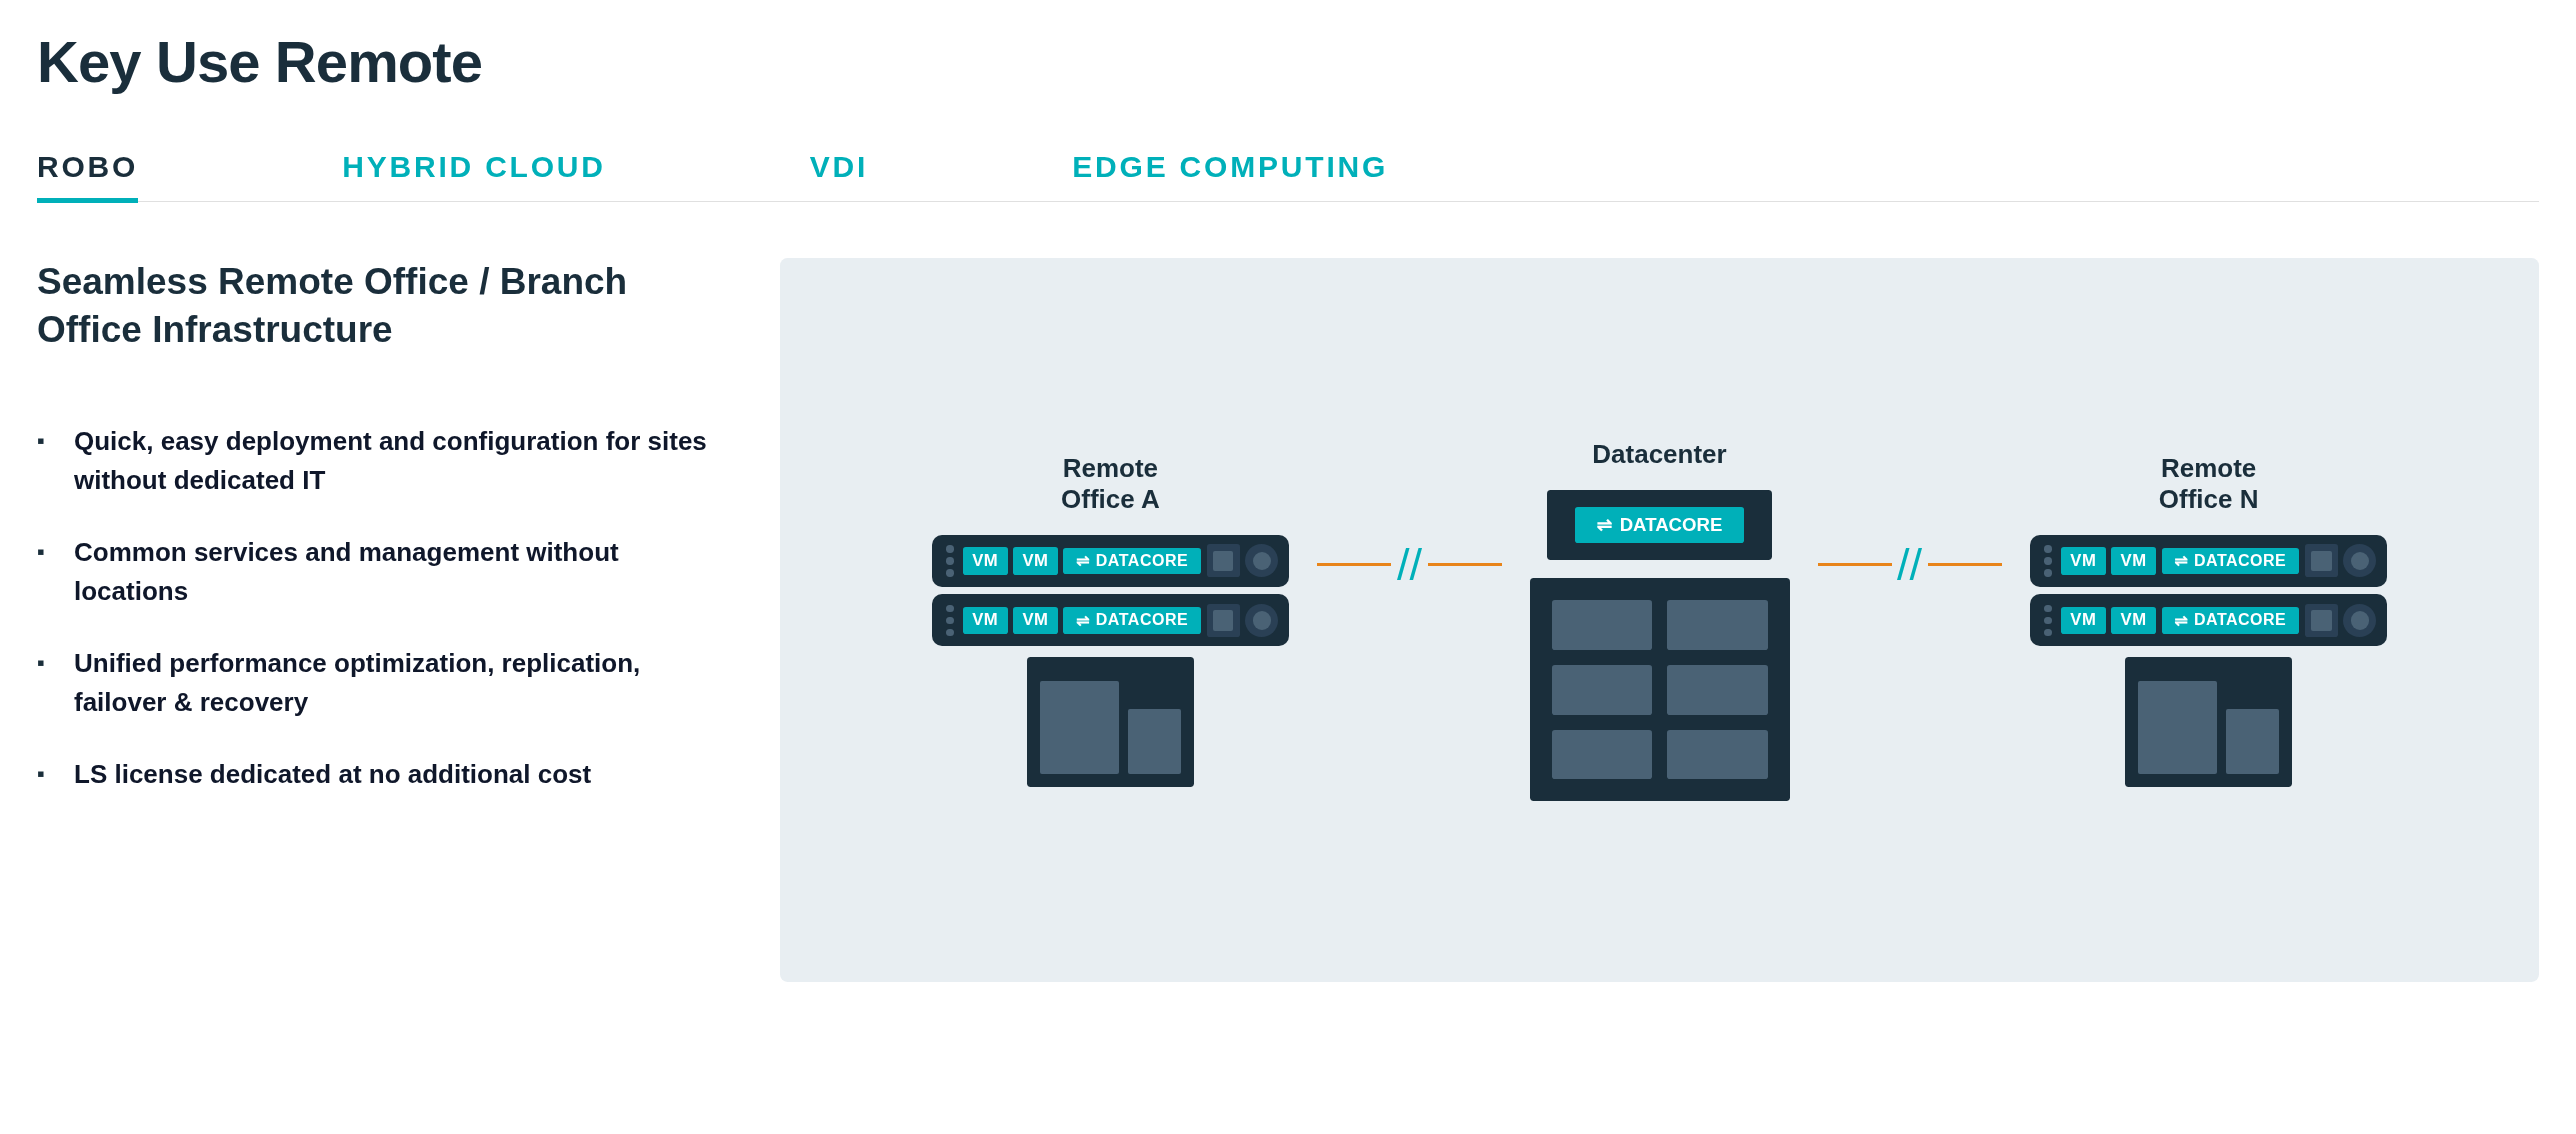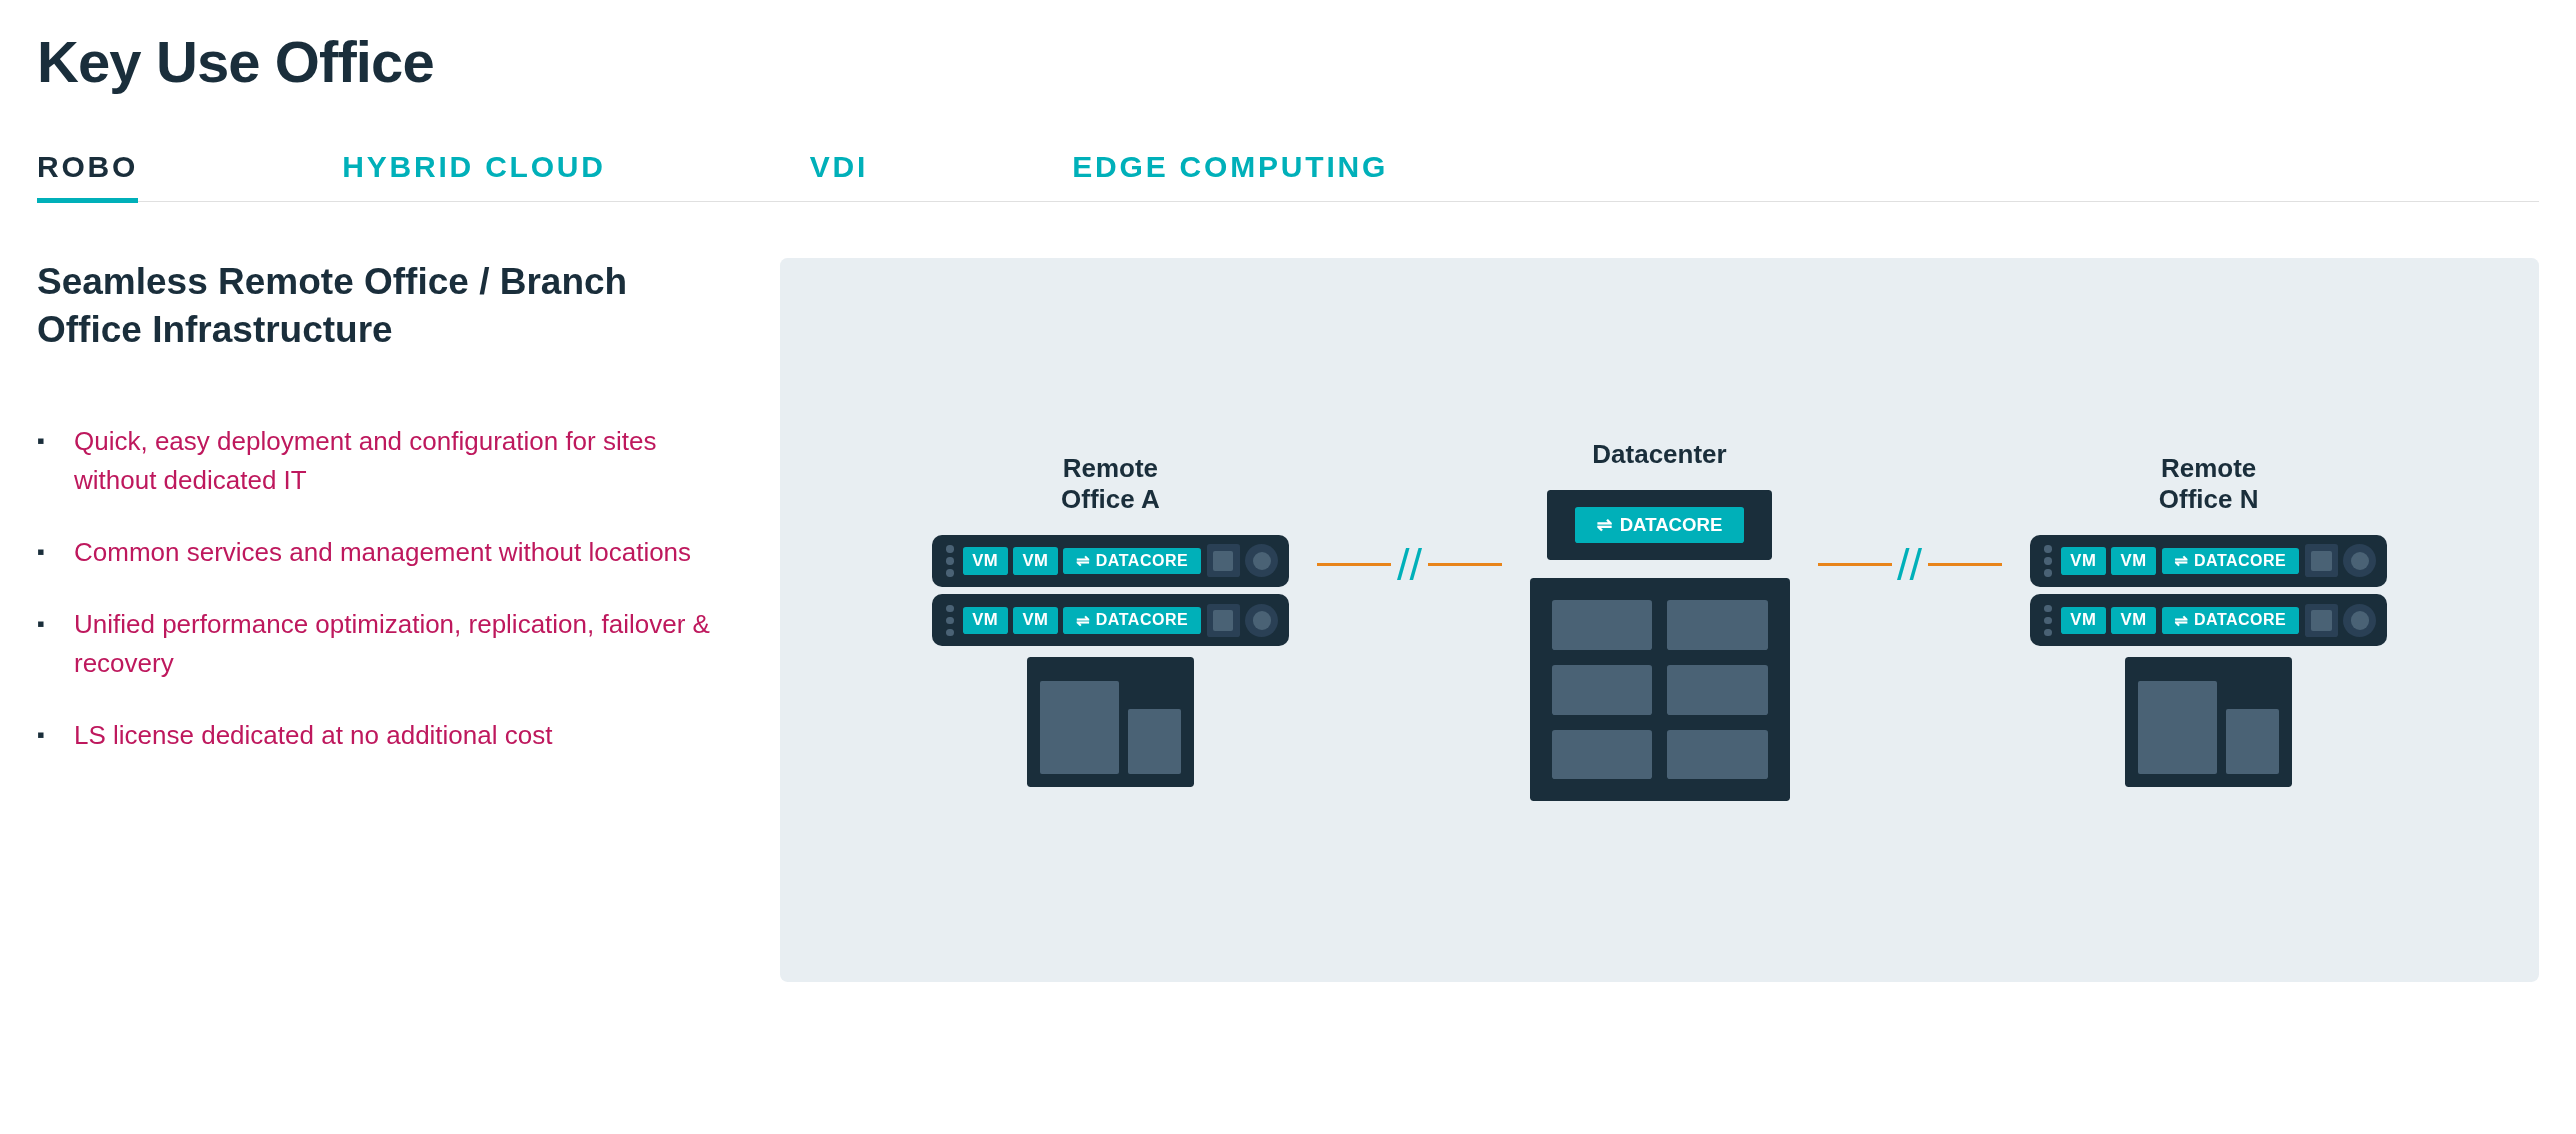--- a/index.html
+++ b/index.html
@@ -73,25 +73,26 @@
       margin-bottom: 68px;
     }
 
     .bullet-list {
       list-style: none;
       padding: 0;
     }
 
     .bullet-list li {
       font-size: 26px;
-      color: #be185d;
+      color: #0f172a;
       line-height: 1.5;
       margin-bottom: 33px;
       padding-left: 37px;
       position: relative;
+      font-weight: bold;
     }
 
     .bullet-list li::before {
       content: '▪';
       position: absolute;
       left: 0;
       top: 1.9px;
       font-size: 22px;
       color: #1a2e3b;
     }
@@ -289,21 +290,21 @@
     .slash-pair {
       font-size: 37px;
       color: #00b0b9;
       font-weight: 200;
       line-height: 1;
     }
   </style>
 </head>
 <body>
 
-<h1 class="page-title">Key Use Office</h1>
+<h1 class="page-title">Key Use Remote</h1>
 
 <div class="tabs-container">
   <div class="tab-item active" style="position:relative; color:#1a2e3b;text-align:center;">
     <span>ROBO</span>
     <div style="position:absolute; bottom:-1.9px; left:0; width:100%; height:4.6px; background:#00b0b9;"></div>
   </div>
   <div class="tab-item">
     <span>HYBRID CLOUD</span>
   </div>
   <div class="tab-item">

